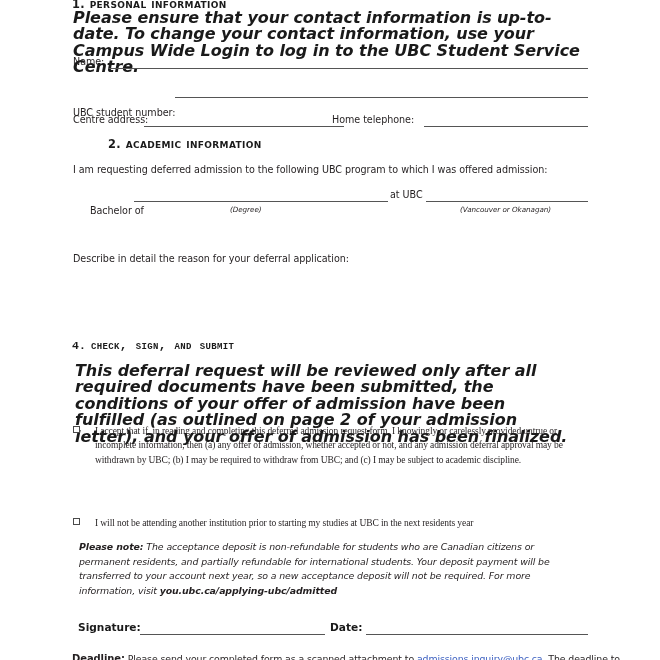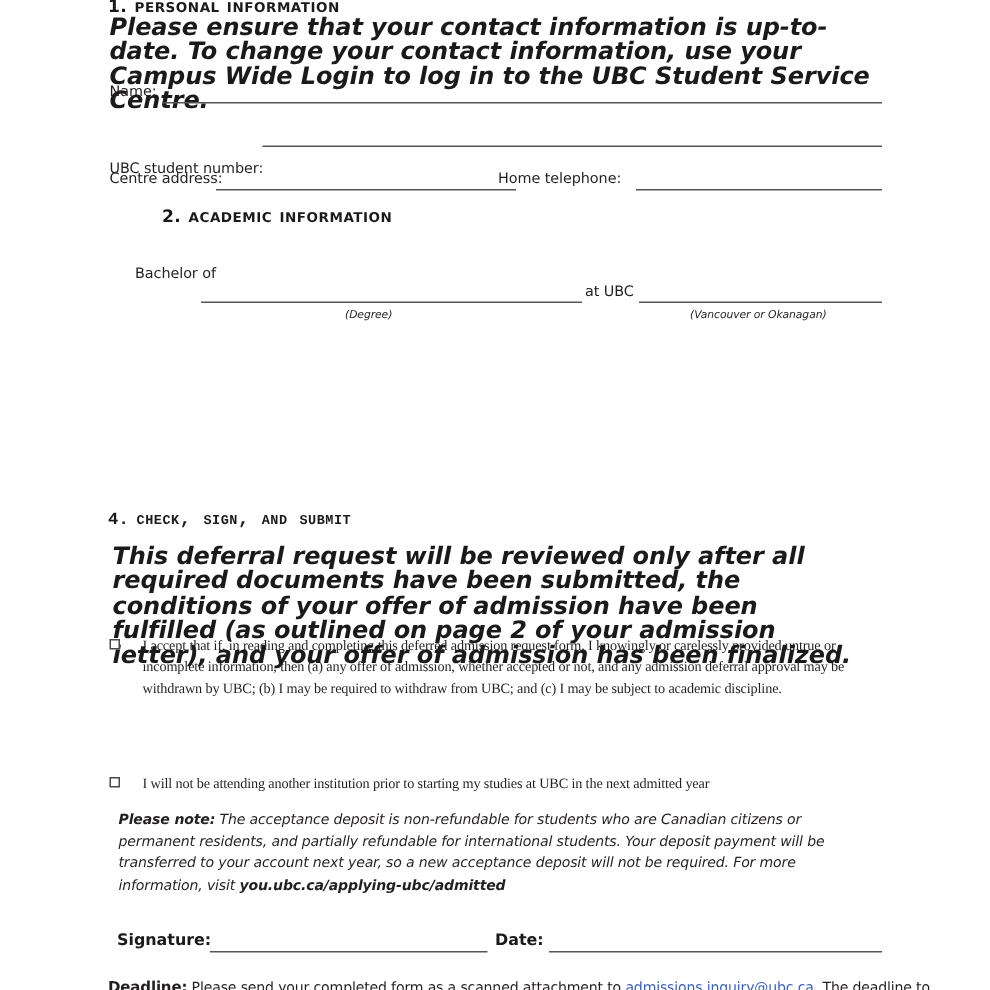--- a/index.html
+++ b/index.html
@@ -148,48 +148,50 @@
   <div class="abs field-label" style="left:73px; top:114px;">Centre address:</div>
   <div class="rule" style="left:144px; top:126px; width:200px;"></div>
 
   <div class="abs field-label" style="left:332px; top:114px;text-align:right;">Home telephone:</div>
   <div class="rule" style="left:424px; top:126px; width:164px;"></div>
 
   <div class="abs section-head" style="left:72px; top:136px;margin-left:36px;">
     <span class="num">2.</span><span class="cap">Academic information</span>
   </div>
 
-
-  <div class="abs field-label" style="left:78px; top:177px;padding-left:12px;">Bachelor of</div>
+  <div class="abs body-text" style="left:73px; top:163px; width:520px;">I am requesting deferred admission to the following UBC program to which I was offered admission:</div>
+
+  <div class="abs field-label" style="left:78px; top:205px;padding-left:12px;">Bachelor of</div>
   <div class="rule" style="left:134px; top:201px; width:254px;"></div>
   <div class="abs tiny-italic" style="left:230px; top:205px;">(Degree)</div>
 
   <div class="abs field-label" style="left:390px; top:189px;">at UBC</div>
   <div class="rule" style="left:426px; top:201px; width:162px;"></div>
   <div class="abs tiny-italic" style="left:460px; top:205px;text-align:right;">(Vancouver or Okanagan)</div>
 
 
+  <div class="abs body-text" style="left:73px; top:252px; width:520px;">Describe in detail the reason for your deferral application:</div>
 
   <div class="abs" style="left:73px; top:268px; width:515px; height:58px;"></div>
 
   <div class="abs section-head" style="left:72px; top:339px;font-family:Liberation Mono, monospace;">
     <span class="num">4.</span><span class="cap">Check, sign, and submit</span>
   </div>
 
   <div class="abs intro-italic" style="left:75px; top:363px; width:503px;">This deferral request will be reviewed only after all required documents have been submitted, the conditions of your offer of admission have been fulfilled (as outlined on page 2 of your admission letter), and your offer of admission has been finalized.</div>
 
   <div class="check-row" style="left:73px; top:424px; width:515px;">
     <span class="checkbox" style="left:0px; top:2px;"></span>
     <div class="check-text" style="margin-left:22px;">I accept that if, in reading and completing this deferred admission request form, I knowingly or carelessly provided untrue or incomplete information, then (a) any offer of admission, whether accepted or not, and any admission deferral approval may be withdrawn by UBC; (b) I may be required to withdraw from UBC; and (c) I may be subject to academic discipline.</div>
   </div>
 
 
   <div class="check-row" style="left:73px; top:516px; width:525px;">
     <span class="checkbox" style="left:0px; top:2px;"></span>
-    <div class="check-text" style="margin-left:22px;">I will not be attending another institution prior to starting my studies at UBC in the next admitted year</div>
+    <div class="check-text" style="margin-left:22px;">I will not be attending another institution prior to starting my studies at UBC in the next residents year</div>
   </div>
 
   <div class="abs note-block" style="left:79px; top:540px; width:503px;">
     <b>Please note:</b><span> The acceptance deposit is non-refundable for students who are Canadian citizens or permanent residents, and partially refundable for international students. Your deposit payment will be transferred to your account next year, so a new acceptance deposit will not be required. For more information, visit </span><b>you.ubc.ca/applying-ubc/admitted</b>
   </div>
 
   <div class="abs sig-label" style="left:78px; top:621px;">Signature:</div>
   <div class="rule" style="left:140px; top:634px; width:185px;"></div>
 
   <div class="abs sig-label" style="left:330px; top:621px;">Date:</div>

